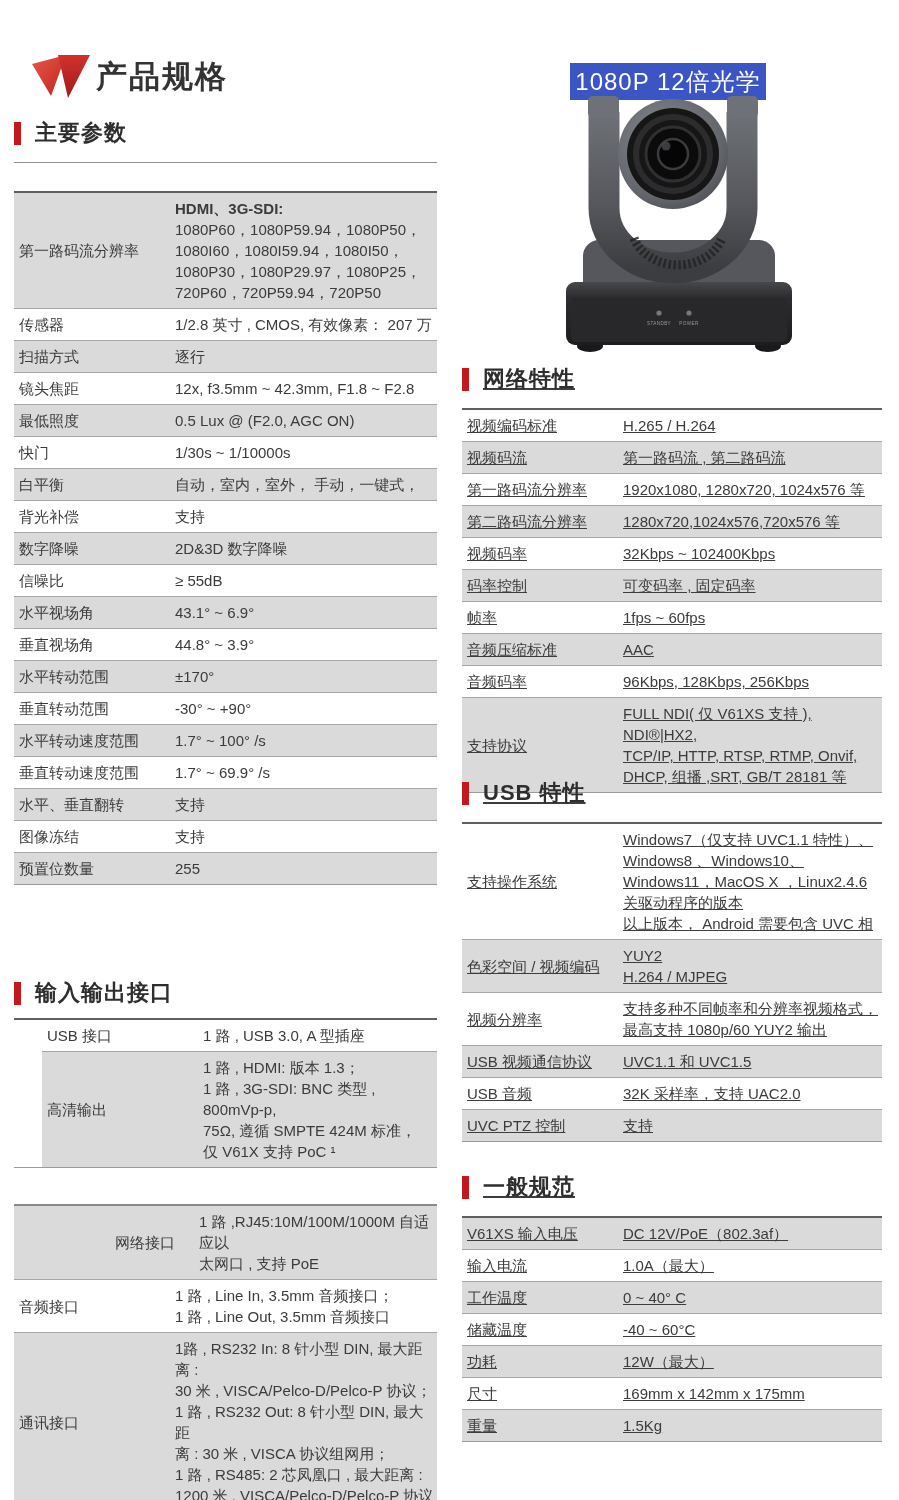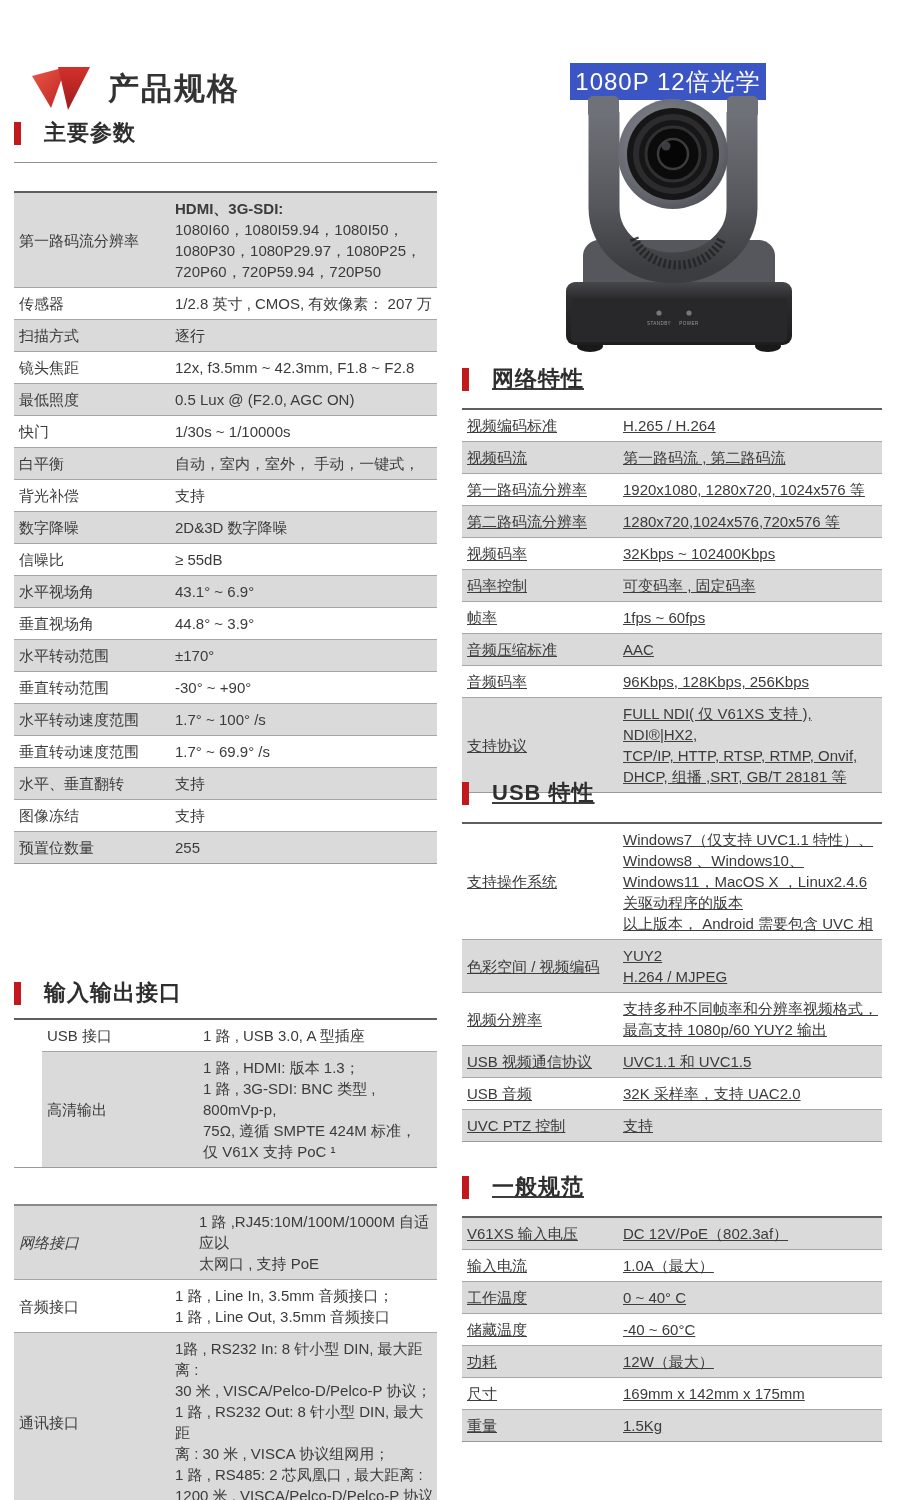--- a/index.html
+++ b/index.html
@@ -1,37 +1,37 @@
 <!DOCTYPE html>
 <html><head>
 <meta charset="utf-8">
 <style>
   html,body{margin:0;padding:0;background:#ffffff;}
   #page{
     position:relative;width:899px;height:1500px;background:#ffffff;overflow:hidden;
     font-family:"Liberation Sans","DejaVu Sans",sans-serif;color:#3d3d3d;
   }
   
-  #brand{position:absolute;left:30px;top:64px;display:flex;align-items:center;gap:16px;}
+  #brand{position:absolute;left:30px;top:52px;display:flex;align-items:center;gap:4px;}
   #brand .logo{width:62px;height:50px;}
   #brand .brand-title{font-size:31px;font-weight:bold;color:#333333;letter-spacing:2px;}
   
   .section{position:absolute;width:423px;}
   .section.right-col{width:420px;text-decoration:underline;}
-  .section-title{display:flex;align-items:center;gap:23px;font-size:22px;font-weight:bold;color:#2e2e2e;letter-spacing:1px;}
+  .section-title{display:flex;align-items:center;gap:14px;font-size:22px;font-weight:bold;color:#2e2e2e;letter-spacing:1px;}
   .red-bar{width:7px;height:23px;background:#c2191f;flex:0 0 auto;}
   .title-rule{border:none;border-top:1px solid #8f8f8f;margin:14px 0 0 0;}
   
   .spec-table{border-top:2px solid #5f5f5f;border-bottom:1px solid #9b9b9b;}
   .spec-table.gap-part{margin-top:36px;border-top:2px solid #8a8a8a;}
   .spec-row{display:flex;align-items:center;border-bottom:1px solid #a6a6a6;}
   .spec-row:last-child{border-bottom:none;}
   .spec-row.shaded{background:#dadada;}
   .spec-label{flex:0 0 156px;padding:5px 0 5px 5px;font-size:15px;line-height:21px;color:#3b3b3b;}
-  .spec-label.right{text-align:left;padding-right:24px;font-style:italic;}
+  .spec-label.right{text-align:right;padding-right:24px;}
   .spec-value{flex:1;padding:5px 2px 5px 0;font-size:15px;line-height:21px;color:#3b3b3b;}
   .spec-value .bold{font-weight:bold;}
   .mt14{margin-top:14px;}
   .mt28{margin-top:28px;}
   .mt12{margin-top:10px;padding-left:28px;}
   
   #badge{
     position:absolute;left:570px;top:63px;width:196px;height:37px;background:#3b55c5;
     color:#ffffff;font-size:24px;line-height:37px;text-align:center;letter-spacing:1px;
   }
@@ -113,20 +113,21 @@
     <div class="section-title">
       <span class="red-bar"></span>
       <span>主要参数</span>
     </div>
     <hr class="title-rule">
     <div class="spec-table mt28">
         <div class="spec-row shaded">
           <div class="spec-label">第一路码流分辨率</div>
           <div class="spec-value">
             <div class="bold">HDMI、3G-SDI:</div>
+            <div>1080P60，1080P59.94，1080P50，</div>
             <div>1080I60，1080I59.94，1080I50，</div>
             <div>1080P30，1080P29.97，1080P25，</div>
             <div>720P60，720P59.94，720P50</div>
           </div>
         </div>
         <div class="spec-row">
           <div class="spec-label">传感器</div>
           <div class="spec-value">
             <div>1/2.8 英寸 , CMOS, 有效像素： 207 万</div>
           </div>

